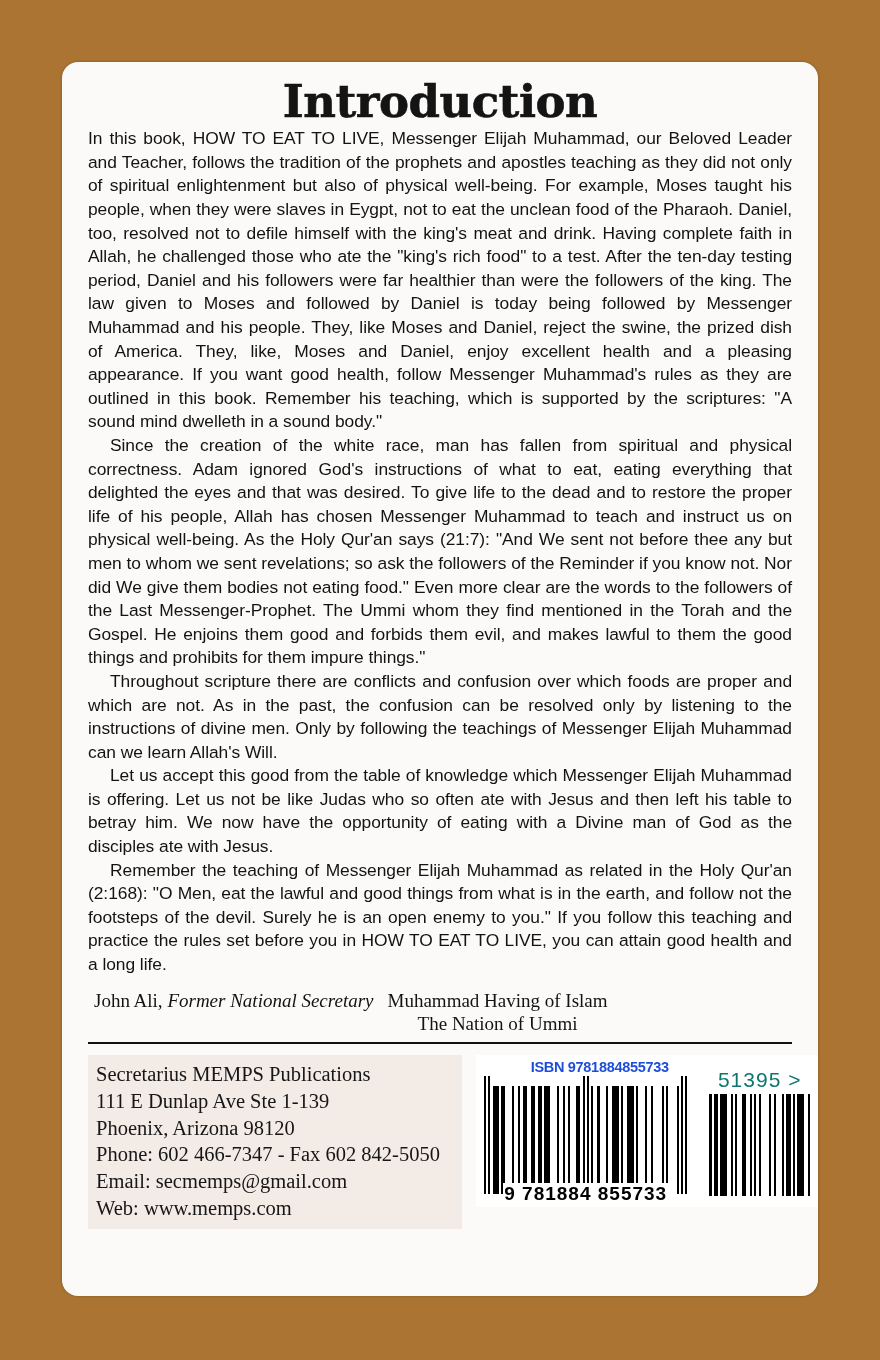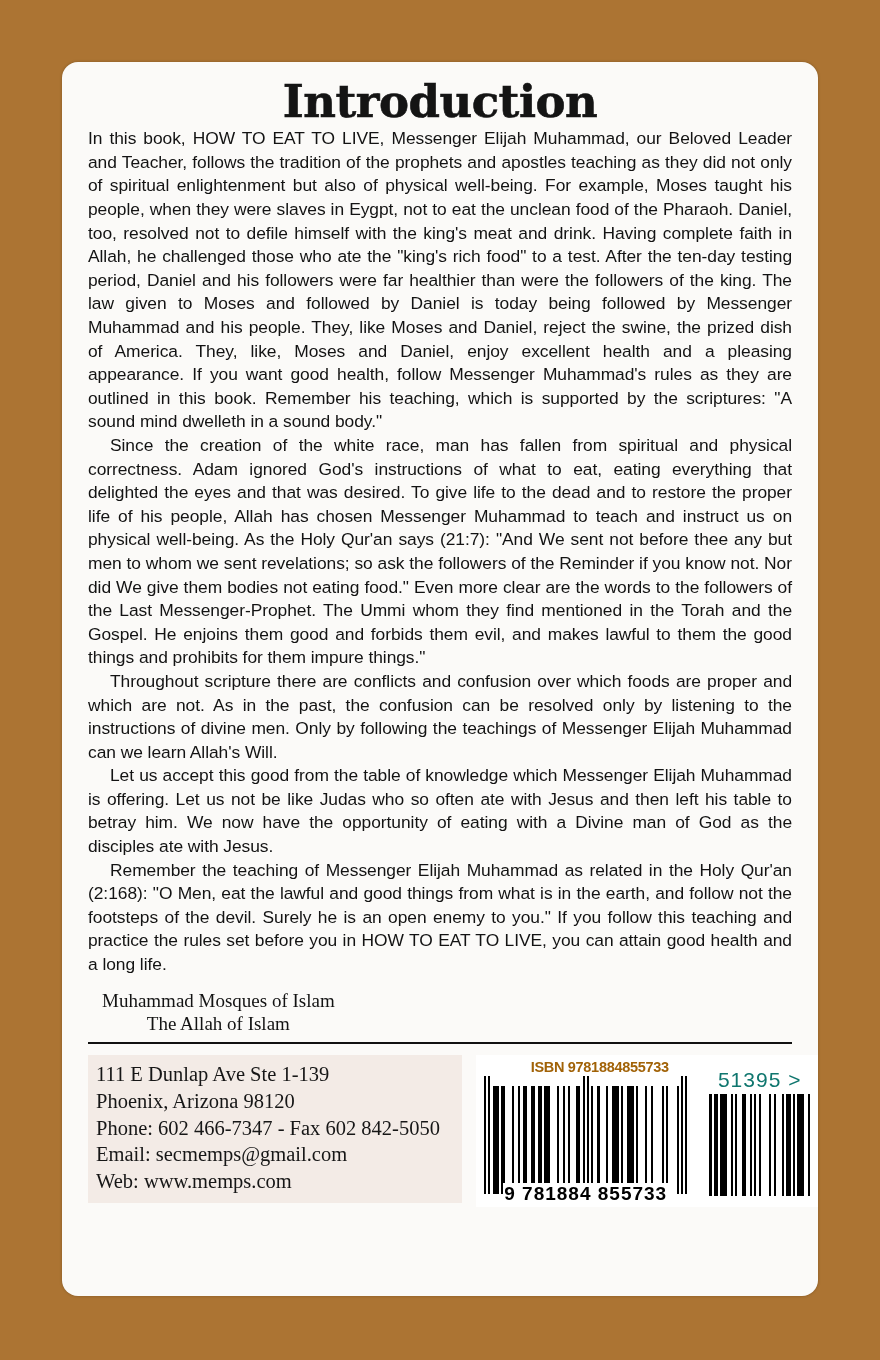--- a/index.html
+++ b/index.html
@@ -128,21 +128,21 @@
     padding: 4px 8px 2px 8px;
     display: flex;
     align-items: flex-start;
   }
   .bc-main { display: flex; flex-direction: column; align-items: center; }
   .bc-isbn {
     font-family: "Liberation Sans", sans-serif;
     font-size: 14.5px;
     font-weight: 600;
     letter-spacing: -0.3px;
-    color: #a16207;
+    color: #1d4ed8;
     margin-bottom: 1px;
     white-space: nowrap;
     padding-left: 28px;
   }
   .bars {
     display: flex;
     align-items: flex-end;
     height: 118px;
   }
   .bars i { display: block; background: #000; height: 100%; }
@@ -182,31 +182,36 @@
 
     <div class="body-copy">
       <p>In this book, HOW TO EAT TO LIVE, Messenger Elijah Muhammad, our Beloved Leader and Teacher, follows the tradition of the prophets and apostles teaching as they did not only of spiritual enlightenment but also of physical well-being.  For example, Moses taught his people, when they were slaves in Eygpt, not to eat the unclean food of the Pharaoh.  Daniel, too, resolved not to defile himself with the king's meat and drink.  Having complete faith in Allah, he challenged those who ate the "king's rich food" to a test.  After the ten-day testing period, Daniel and his followers were far healthier than were the followers of the king.  The law given to Moses and followed by Daniel is today being followed by Messenger Muhammad and his people.  They, like Moses and Daniel, reject the swine, the prized dish of America.  They, like, Moses and Daniel, enjoy excellent health and a pleasing appearance.  If you want good health, follow Messenger Muhammad's rules as they are outlined in this book.  Remember his teaching, which is supported by the scriptures: "A sound mind dwelleth in a sound body."</p>
       <p class="indent">Since the creation of the white race, man has fallen from spiritual and physical correctness.  Adam ignored God's instructions of what to eat, eating everything that delighted the eyes and that was desired.  To give life to the dead and to restore the proper life of his people, Allah has chosen Messenger Muhammad to teach and instruct us on physical well-being.  As the Holy Qur'an says (21:7): "And We sent not before thee any but men to whom we sent revelations; so ask the followers of the Reminder if you know not.  Nor did We give them bodies not eating food."  Even more clear are the words to the followers of the Last Messenger-Prophet.  The Ummi whom they find mentioned in the Torah and the Gospel.  He enjoins them good and forbids them evil, and makes lawful to them the good things and prohibits for them impure things."</p>
       <p class="indent">Throughout scripture there are conflicts and confusion over which foods are proper and which are not.  As in the past, the confusion can be resolved only by listening to the instructions of divine men.  Only by following the teachings of Messenger Elijah Muhammad can we learn Allah's Will.</p>
       <p class="indent">Let us accept this good from the table of knowledge which Messenger Elijah Muhammad is offering.  Let us not be like Judas who so often ate with Jesus and then left his table to betray him.  We now have the opportunity of eating with a Divine man of God as the disciples ate with Jesus.</p>
       <p class="indent last-full">Remember the teaching of Messenger Elijah Muhammad as related in the Holy Qur'an (2:168): "O Men, eat the lawful and good things from what is in the earth, and follow not the footsteps of the devil.  Surely he is an open enemy to you."  If you follow this teaching and practice the rules set before you in HOW TO EAT TO LIVE, you can attain good health and a long life.</p>
     </div>
 
     <div class="signature">
+      <div class="sig-left">
+        <span>John Ali,</span>
+        <span class="role">Former National Secretary</span>
+      </div>
       <div class="sig-right">
-        <div>Muhammad Mosques of Islam</div>
-        <div>The Allah of Islam</div>
+        <div>Muhammad Having of Islam</div>
+        <div>The Nation of Ummi</div>
       </div>
     </div>
 
     <div class="divider"></div>
 
     <div class="footer">
 
       <div class="publisher">
+        <div>Secretarius MEMPS Publications</div>
         <div>111 E Dunlap Ave Ste 1-139</div>
         <div>Phoenix, Arizona 98120</div>
         <div>Phone: 602 466-7347 - Fax 602 842-5050</div>
         <div>Email: secmemps@gmail.com</div>
         <div>Web: www.memps.com</div>
       </div>
 
       <div class="barcode-wrap">
         <div class="bc-main">
           <div class="bc-isbn">ISBN 9781884855733</div>

